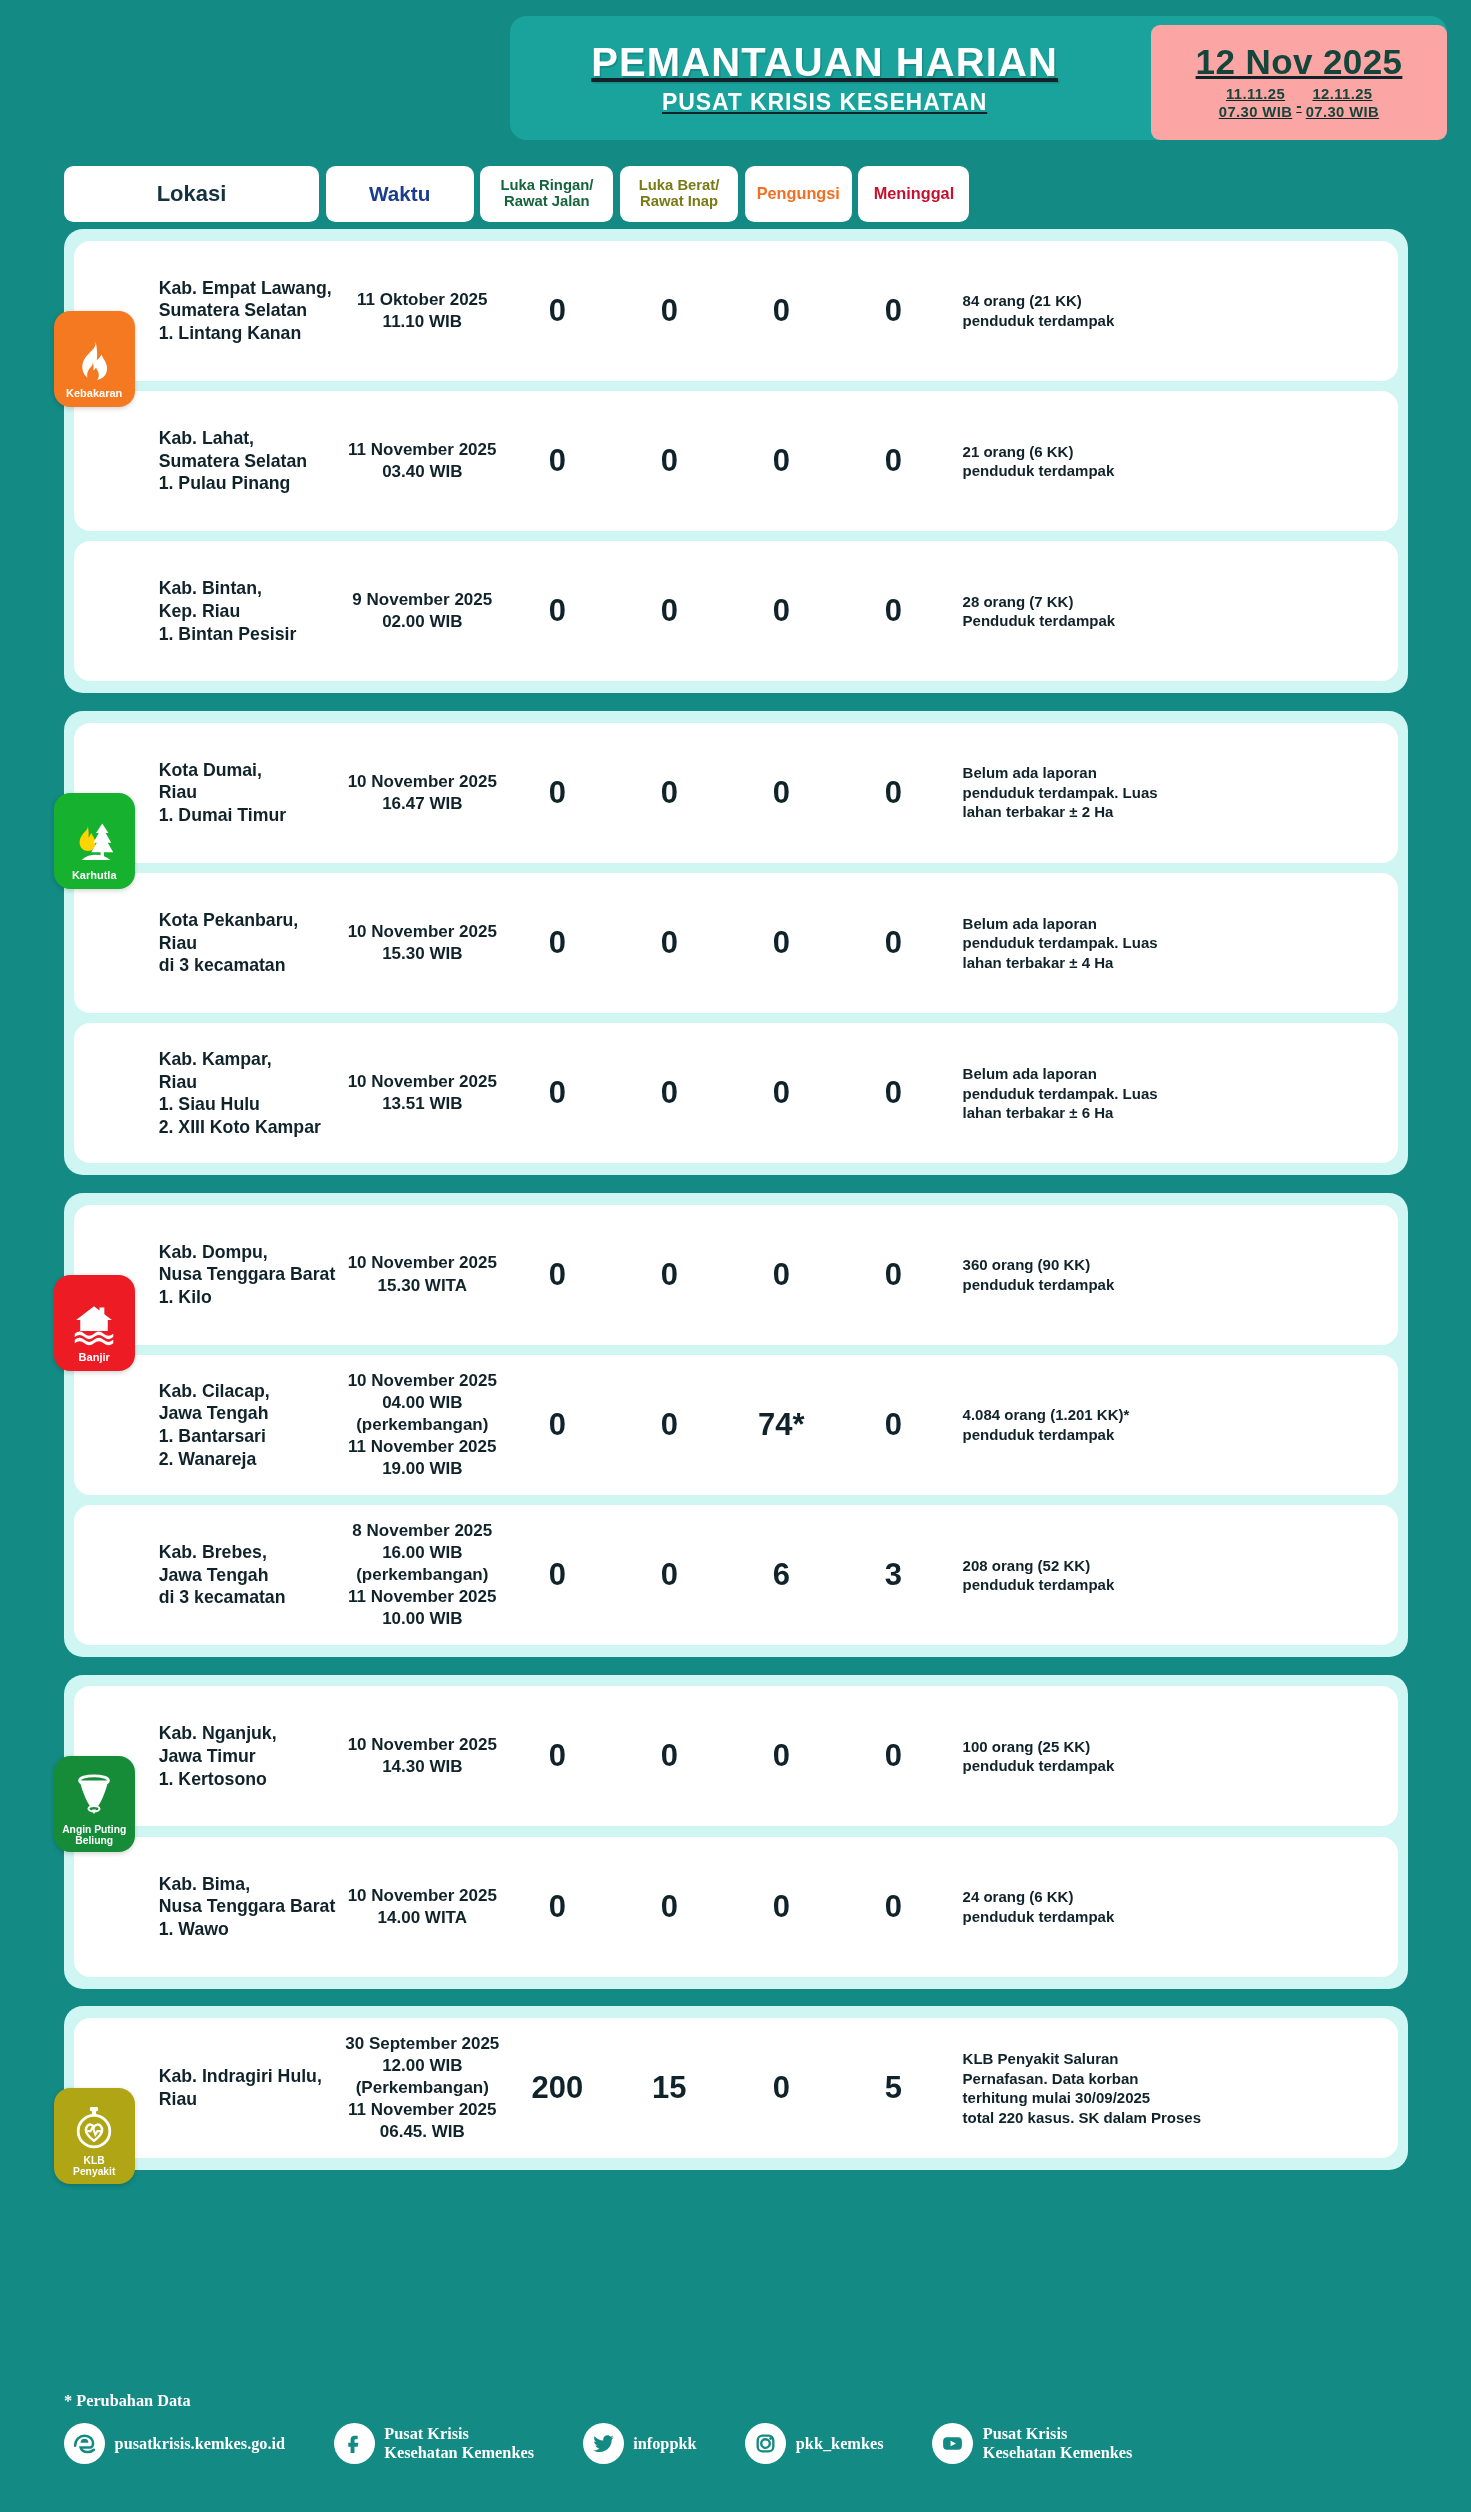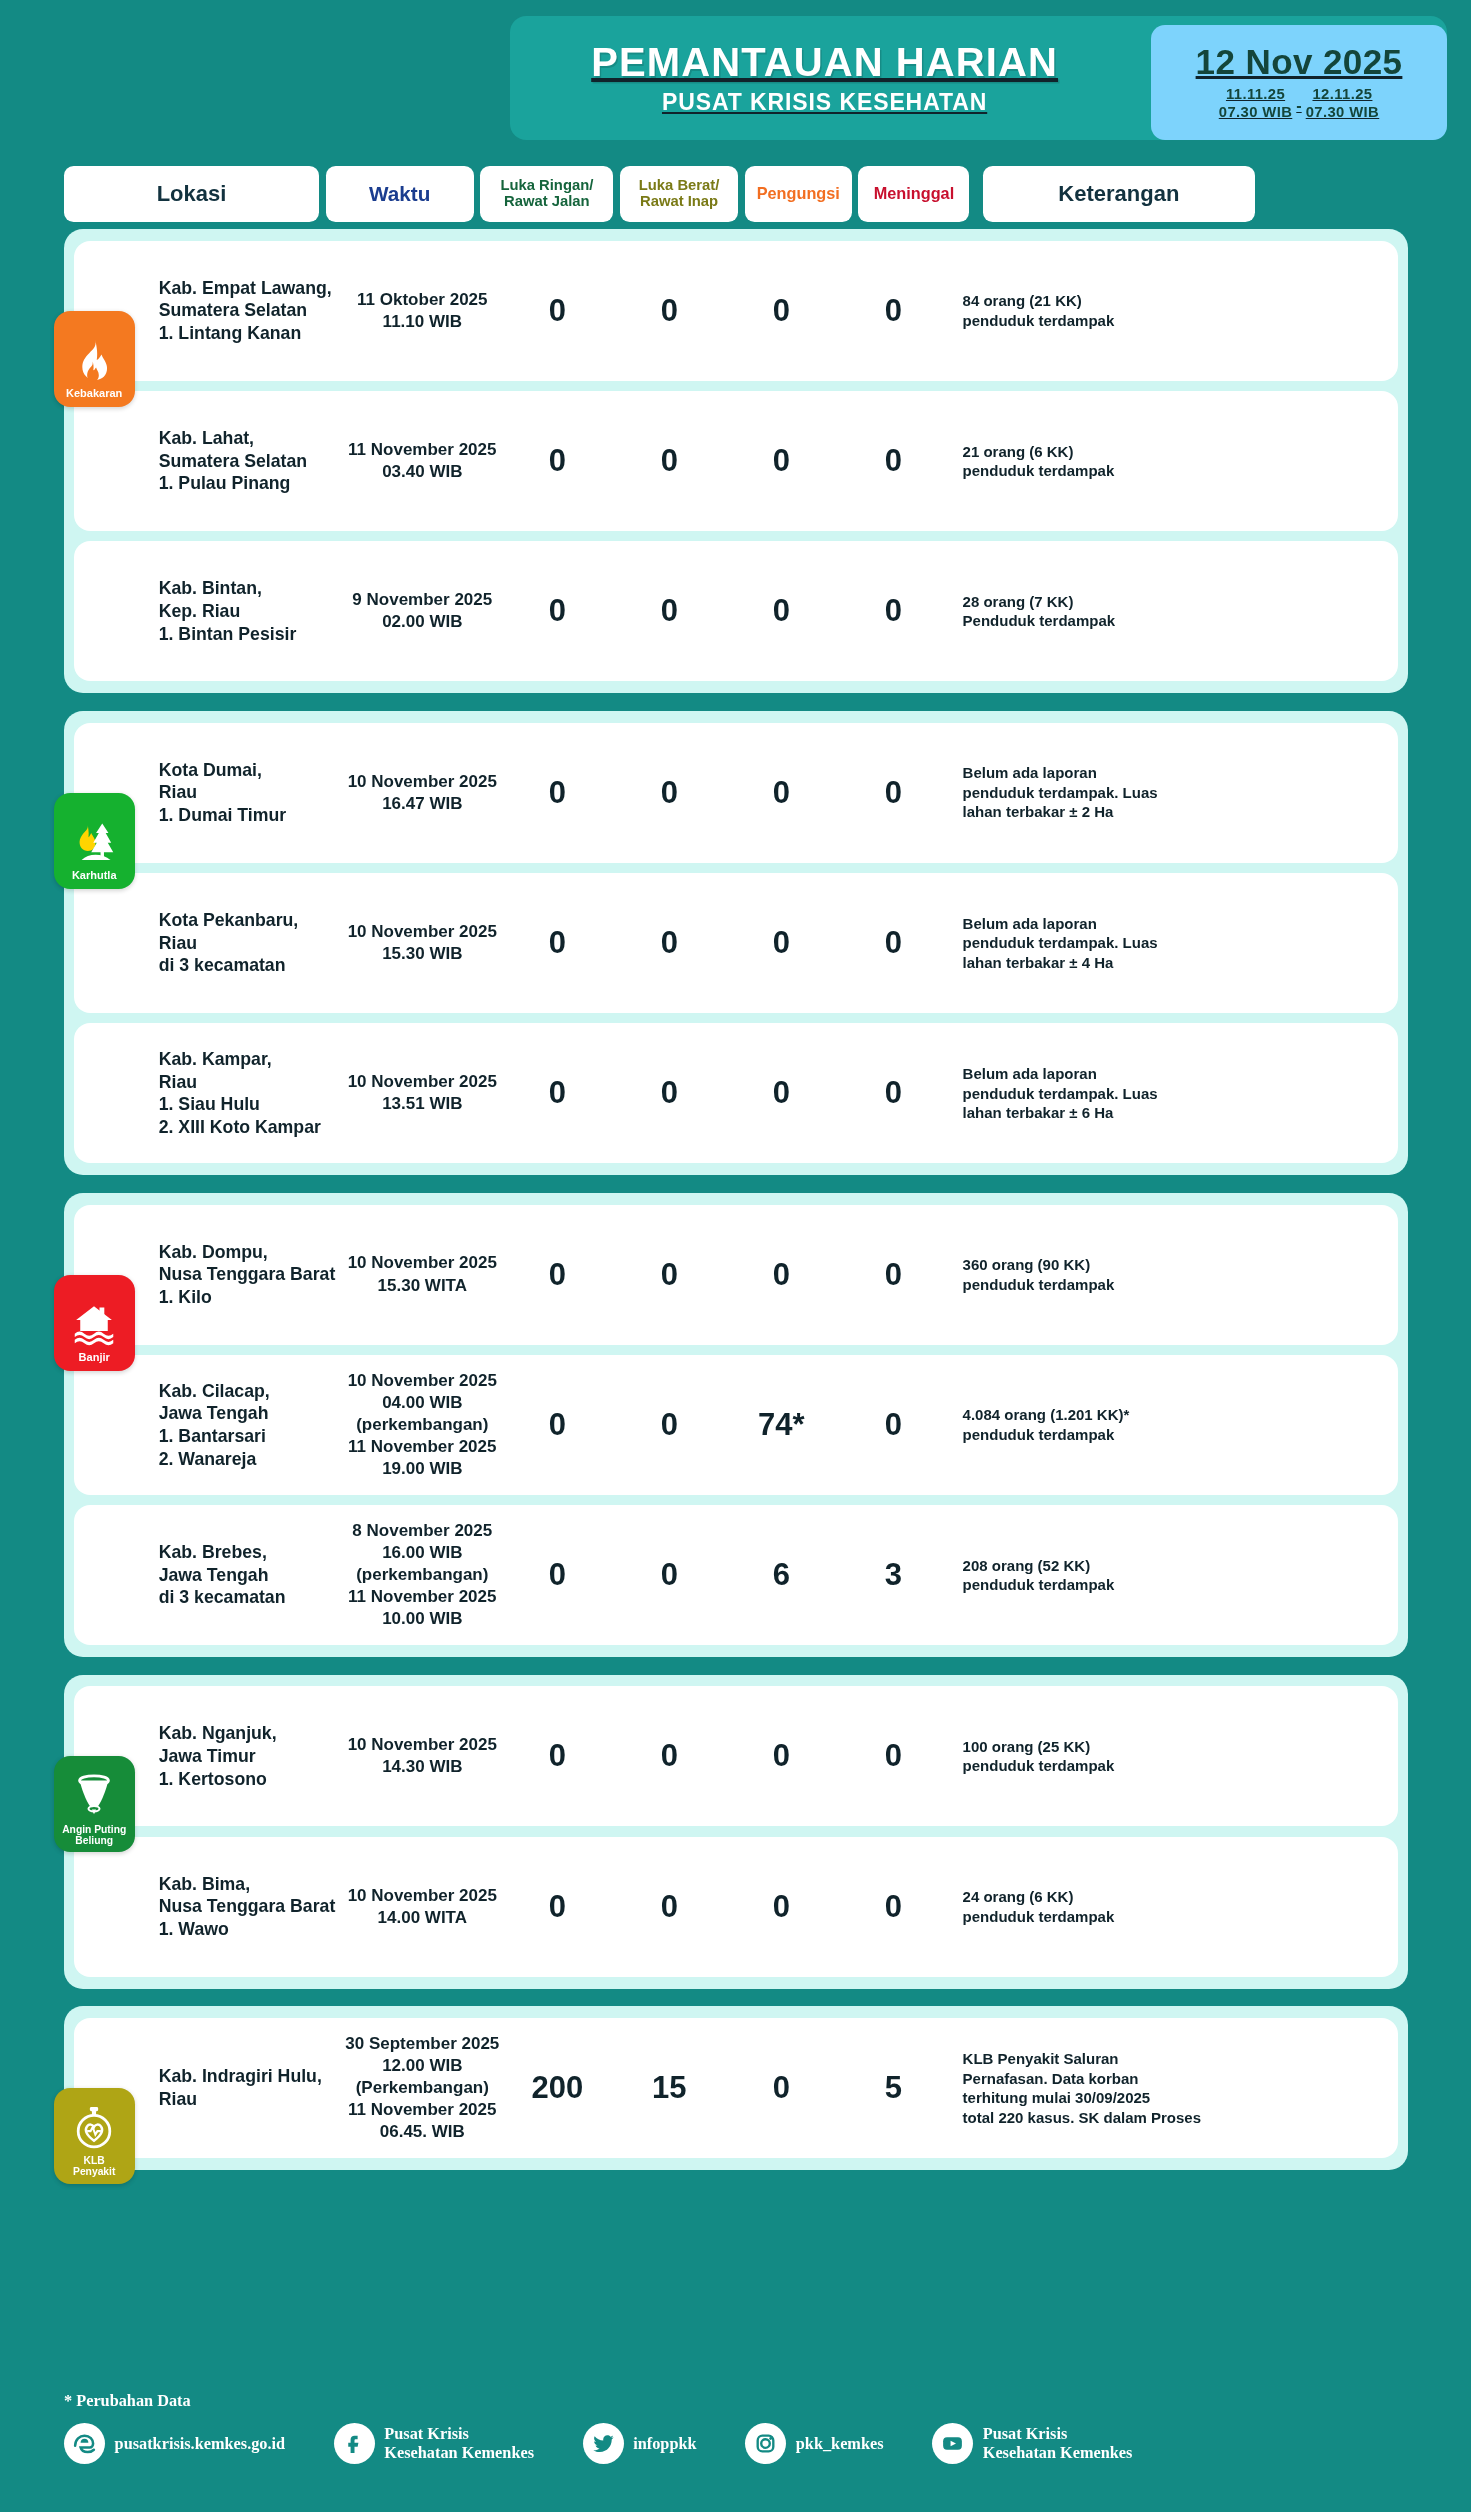--- a/index.html
+++ b/index.html
@@ -29,21 +29,21 @@
     position:absolute;left:510px;top:16.3px;width:937px;height:124px;
     background:#1AA39C;border-radius:16.3px;display:flex;align-items:stretch;text-decoration:underline;
   }
   .title-block{flex:1;display:flex;flex-direction:column;align-items:center;justify-content:center;padding-right:11.8px;}
   .title-main{
     font-size:40px;font-weight:bold;color:#FFFFFF;letter-spacing:1.1px;
     text-shadow:1.5px 1.5px 0 rgba(0,0,0,.14);line-height:1.05;
   }
   .title-sub{font-size:23px;font-weight:bold;color:#FFFFFF;letter-spacing:0.9px;margin-top:5.9px;}
   .date-badge{
-    width:296px;background:#7dd3fc;border-radius:14px;display:flex;flex-direction:column;
+    width:296px;background:#fca5a5;border-radius:9px;display:flex;flex-direction:column;
     align-items:center;justify-content:center;color:#14453A;flex:0 0 auto;margin-top:9px;
   }
   .date-big{font-size:35px;font-weight:bold;letter-spacing:0.4px;line-height:1;}
   .date-range{display:flex;align-items:center;gap:4px;margin-top:6.7px;}
   .date-col{font-size:14.8px;font-weight:bold;line-height:1.2;text-align:center;letter-spacing:0.4px;}
   .date-dash{font-size:16.3px;font-weight:bold;align-self:flex-end;padding-bottom:6.7px;}
 
   
   .colheads{position:relative;height:70px;padding:0 64px;display:flex;align-items:center;gap:6.7px;}
   .ch{
@@ -132,21 +132,20 @@
     <div class="ch ch-lokasi">Lokasi</div>
     <div class="ch ch-waktu">Waktu</div>
     <div class="ch ch-lr">
       <span><span>Luka Ringan/</span><br><span>Rawat Jalan</span></span>
     </div>
     <div class="ch ch-lb">
       <span><span>Luka Berat/</span><br><span>Rawat Inap</span></span>
     </div>
     <div class="ch ch-peng">Pengungsi</div>
     <div class="ch ch-men">Meninggal</div>
-    <div class="ch ch-ket">Keterangan</div>
   </div>
 
   <div class="sections" id="sections">
       <div class="section">
         <div class="row">
           <div class="c-badge">
             <div class="badge" style="background: rgb(244, 121, 32);">
               <span><svg viewBox="0 0 64 64">
                   <path d="M34 3c2 10-4 14-9 19-6 6-10 12-10 20 0 11 8 19 19 19 10 0 17-7 17-17 0-9-6-13-8-20-3 4-4 7-7 8 2-12-1-22-2-29z" fill="#fff"></path>
                   <path d="M30 34c1 6-3 8-5 11-2 3-3 6-3 9 0 6 4 9 9 9 5 0 8-4 8-9 0-5-3-7-4-11-2 2-2 4-4 4 1-5 0-10-1-13z" fill="#F47920"></path>

